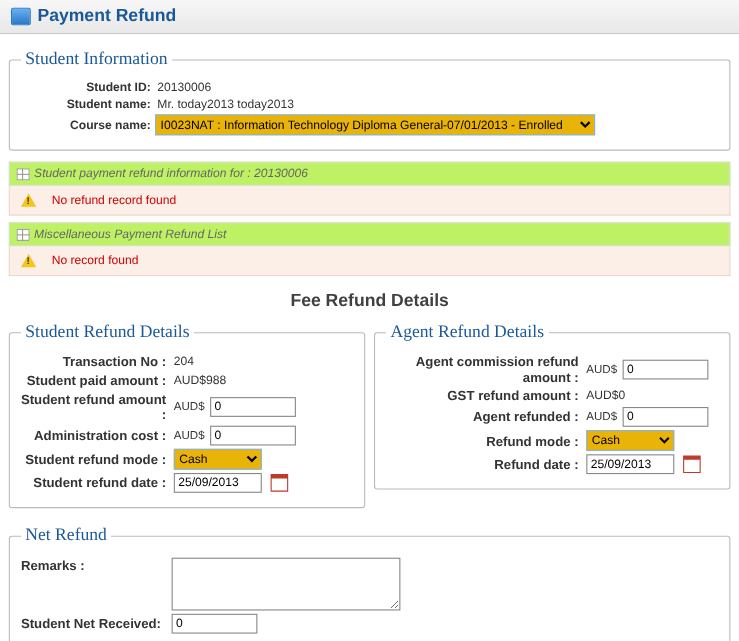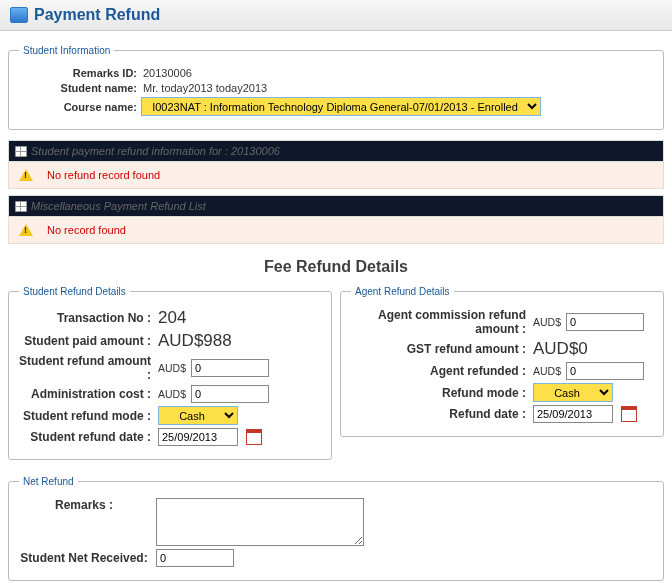--- a/index.html
+++ b/index.html
@@ -35,54 +35,54 @@
   }
   .container { padding: 8px; }
   fieldset {
     border: 1px solid #bbb;
     border-radius: 3px;
     margin: 6px 0 10px 0;
     padding: 8px 10px 10px 10px;
   }
   legend {
     color: #1a5898;
-    font-size: 10px;
+    font-size: 16px;
     padding: 0 4px;
+    font-family: Liberation Serif, serif;
   }
   .row {
     display: flex;
     align-items: center;
     margin: 3px 0;
   }
   .row .label {
     width: 118px;
     text-align: right;
     font-weight: bold;
     padding-right: 4px;
   }
   .row .value {
     padding-left: 2px;
   }
   select {
     border: 1px solid #7eb4ea;
     font-size: 11px;
     height: 19px;
-    background: #fde047;
-    text-align: center;
+    background: #eab308;
   }
   .course-select { width: 400px; }
   .section-label {
     display: flex;
     align-items: center;
     gap: 4px;
     padding: 4px 6px;
     font-style: italic;
     color: #666;
     border: 1px solid #ddd;
-    background: #0f172a;
+    background: #bef264;
     margin-top: 6px;
   }
   .grid-icon {
     width: 12px; height: 11px;
     display: inline-block;
     background:
       linear-gradient(#999,#999) 0 0/100% 1px no-repeat,
       linear-gradient(#999,#999) 0 5px/100% 1px no-repeat,
       linear-gradient(#999,#999) 0 10px/100% 1px no-repeat,
       linear-gradient(#999,#999) 0 0/1px 100% no-repeat,
@@ -137,21 +137,21 @@
     gap: 4px;
   }
   .form-row .flabel {
     text-align: right;
     font-weight: bold;
     font-size: 12px;
     padding-right: 3px;
   }
   .student-details .flabel { width: 132px; }
   .agent-details  .flabel { width: 175px; }
-  .net-refund     .flabel { width: 130px; text-align: center; }
+  .net-refund     .flabel { width: 130px; text-align: left; }
   input[type=text] {
     border: 1px solid #888;
     height: 16px;
     font-size: 11px;
     padding: 0 3px;
     background: #fff;
   }
   .num-input { width: 70px; }
   .date-input { width: 72px; }
   .mode-select { width: 80px; }
@@ -181,36 +181,36 @@
   button.btn {
     border: 1px solid #7aa6d6;
     background: linear-gradient(#f4f8fc, #d9e7f5);
     border-radius: 10px;
     padding: 2px 14px;
     font-size: 11px;
     color: #333;
     cursor: pointer;
   }
   .aud-prefix { font-size: 10.5px; margin-right: 1px; }
-  .sval { font-size: 17px; }
+  .sval { font-size: 11px; }
 </style>
 </head>
 <body>
 
 <div class="header-bar">
   <span class="monitor-icon"></span>
   <span class="title">Payment Refund</span>
 </div>
 
 <div class="container">
 
   <fieldset>
     <legend>Student Information</legend>
     <div class="row">
-      <span class="label">Remarks ID:</span>
+      <span class="label">Student ID:</span>
       <span class="value">20130006</span>
     </div>
     <div class="row">
       <span class="label">Student name:</span>
       <span class="value">Mr. today2013 today2013</span>
     </div>
     <div class="row">
       <span class="label">Course name:</span>
       <select class="course-select">
         <option>I0023NAT : Information Technology Diploma General-07/01/2013 - Enrolled</option>

